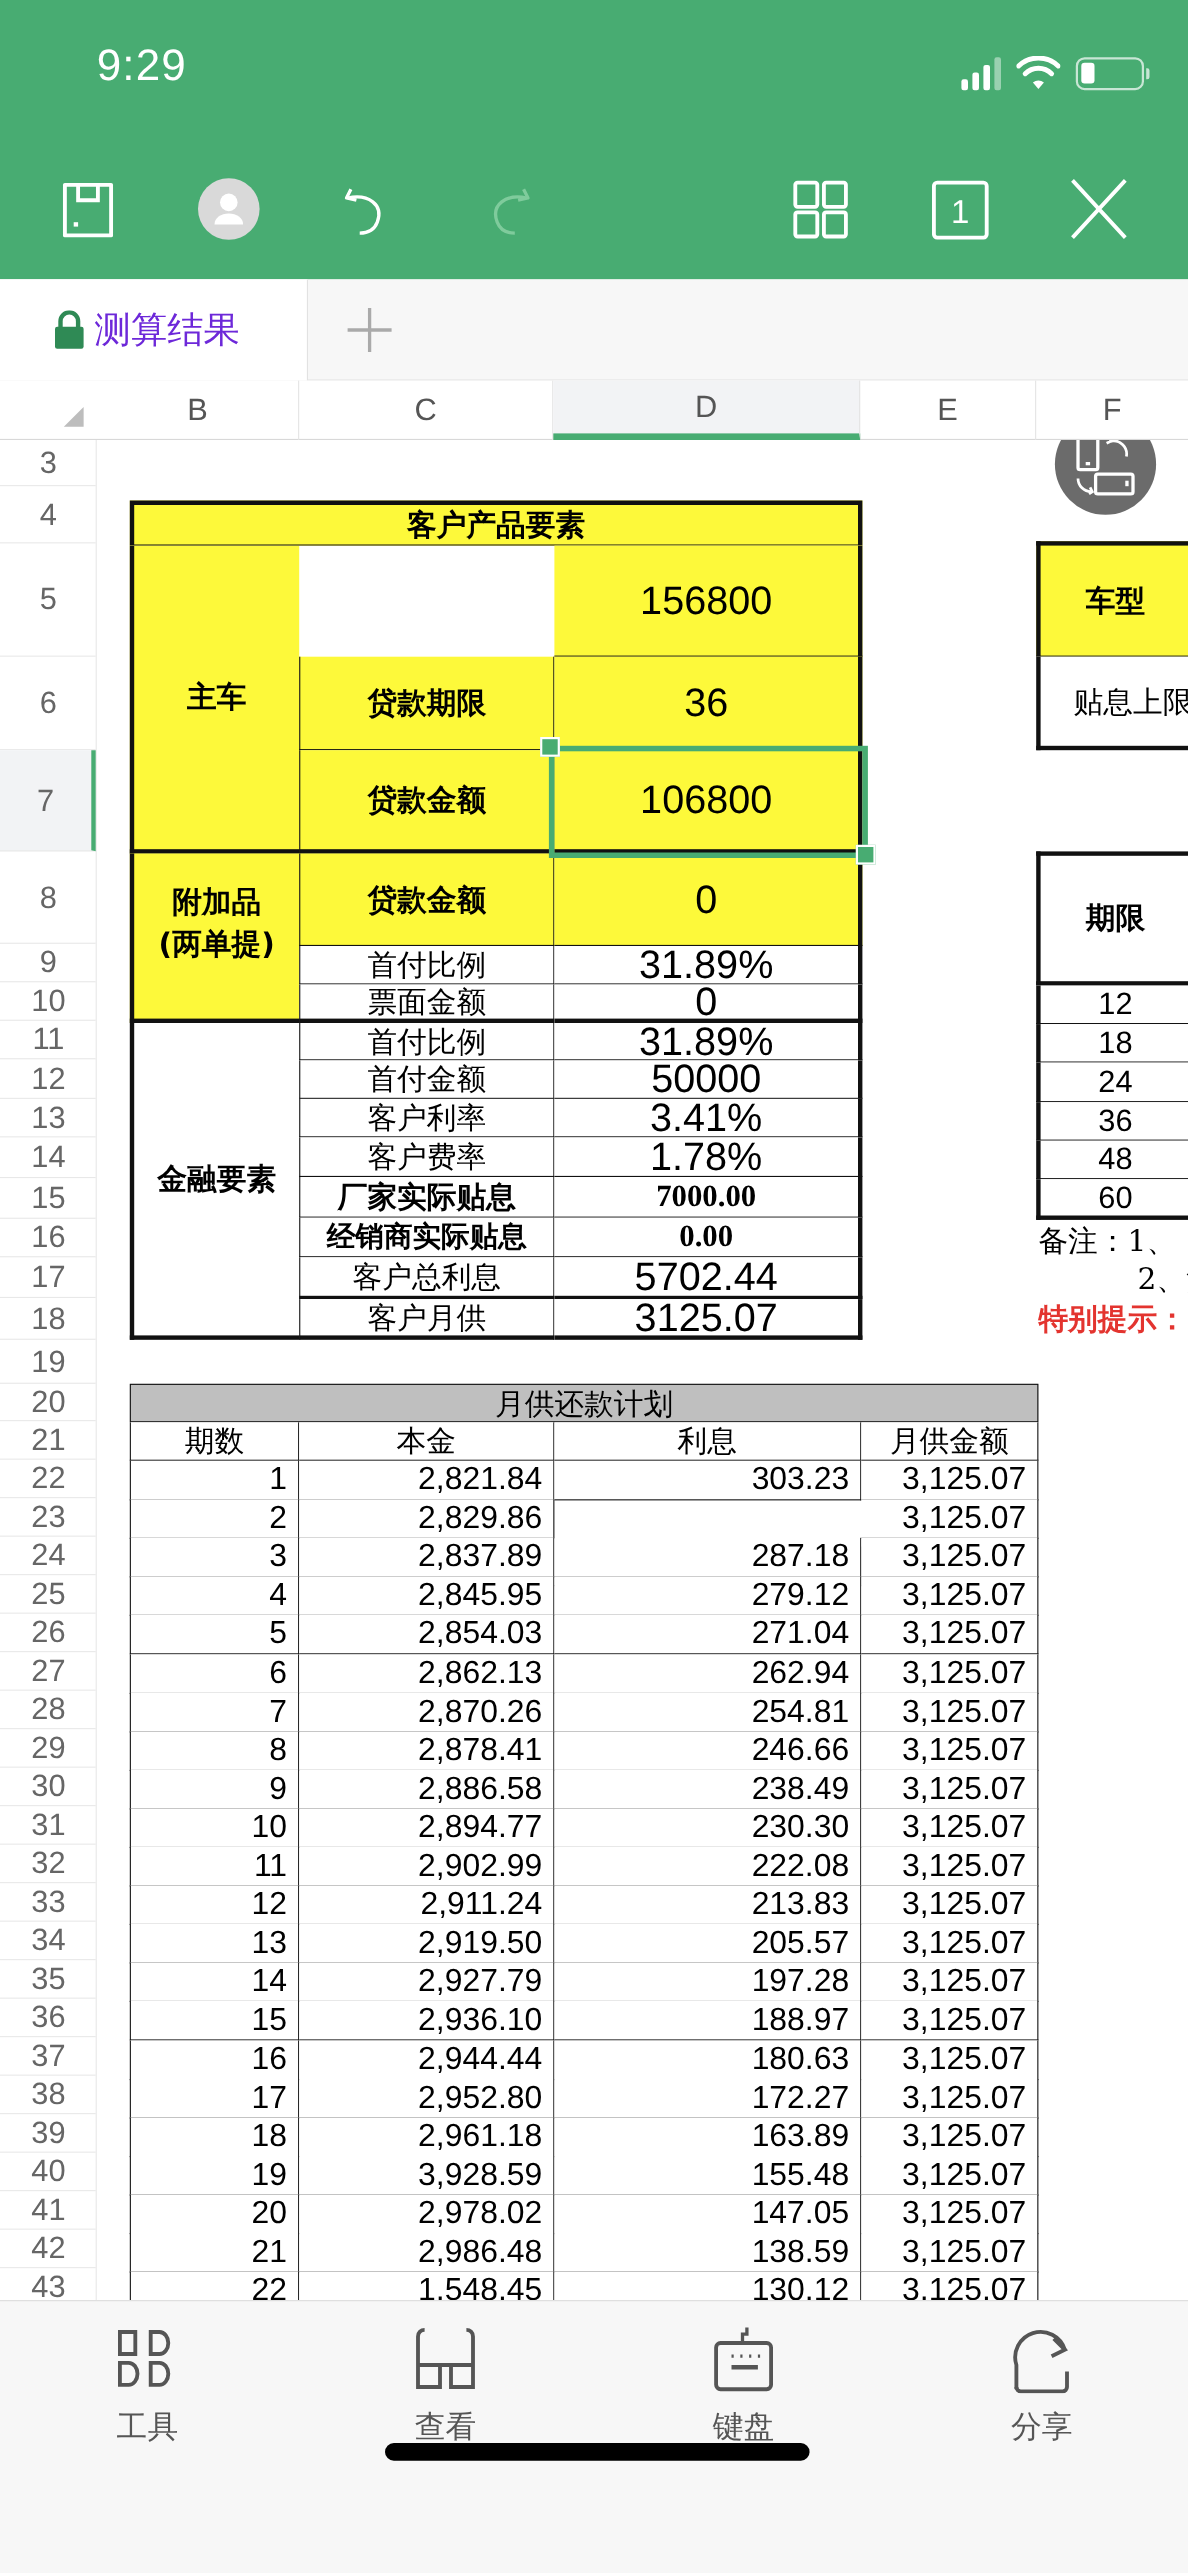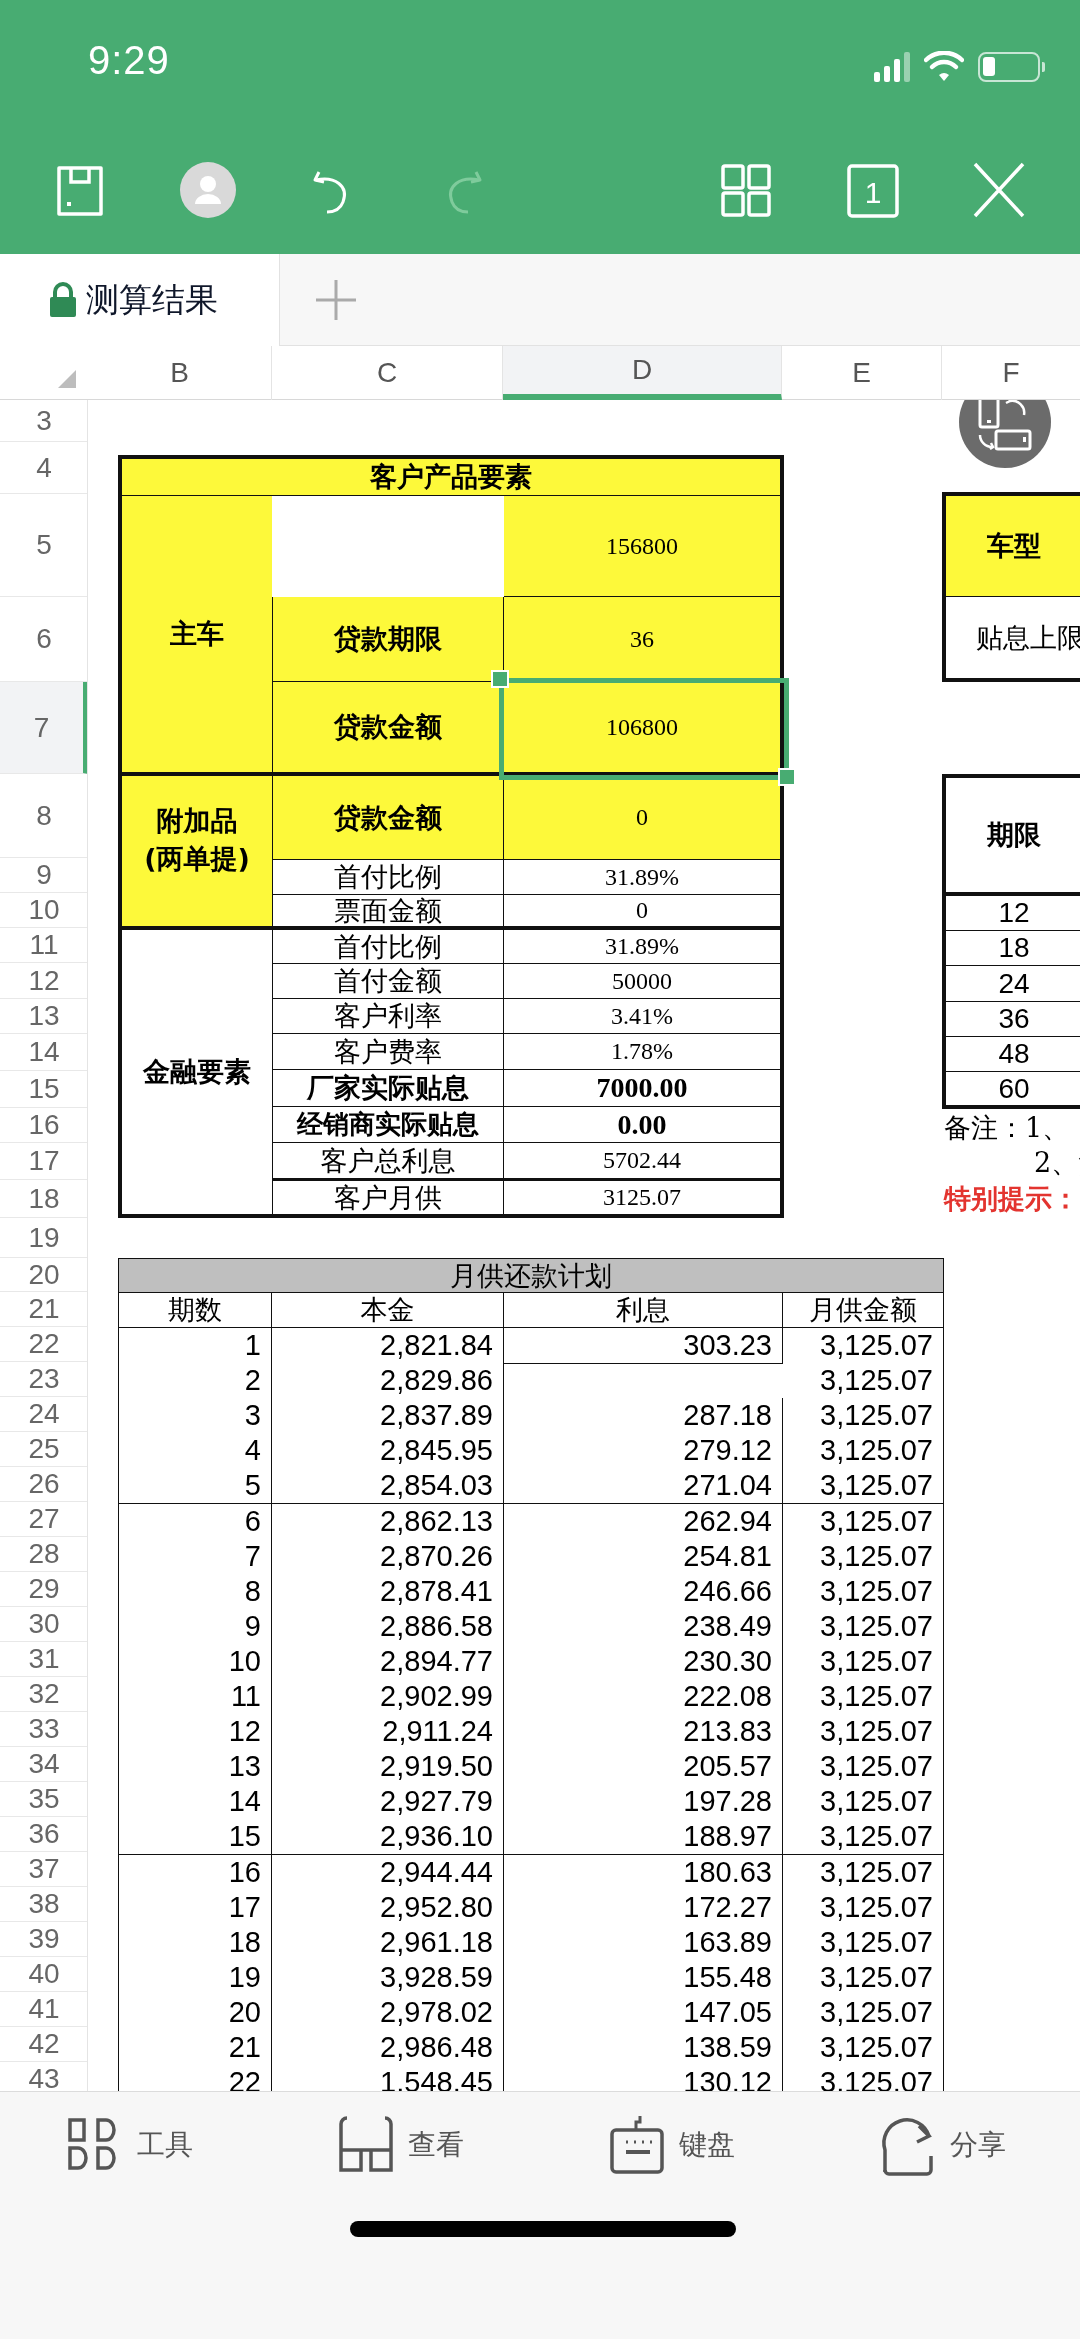--- a/index.html
+++ b/index.html
@@ -16,21 +16,21 @@
   .battery { width: 62px; height: 30px; border: 2.5px solid rgba(255,255,255,0.7); border-radius: 8px; position: relative; }
   .battery::before { content: ""; position: absolute; left: 3px; top: 3px; width: 12px; height: 19px; background: #fff; border-radius: 3px; }
   .battery::after { content: ""; position: absolute; right: -7px; top: 8px; width: 3px; height: 10px; background: rgba(255,255,255,0.7); border-radius: 0 2px 2px 0; }
 
   .tb-icon { position: absolute; top: 160px; width: 60px; height: 60px; display: flex; align-items: center; justify-content: center; }
   .tb-icon svg { width: 60px; height: 60px; }
 
   
   .tabbar { position: absolute; left: 0; top: 254px; width: 1080px; height: 92px; background: #f7f7f7; border-bottom: 1px solid #e2e2e2; }
   .sheet-tab { position: absolute; left: 0; top: 0; width: 280px; height: 92px; background: #fff; border-right: 1px solid #e2e2e2; display: flex; align-items: center; padding-left: 48px; gap: 8px; }
-  .sheet-tab-label { font-size: 33px; color: #0f172a; }
+  .sheet-tab-label { font-size: 33px; color: #6d28d9; }
   .add-sheet { position: absolute; left: 310px; top: 20px; width: 52px; height: 52px; }
 
   
   .colhdr { position: absolute; left: 0; top: 346px; width: 1080px; height: 54px; background: #fff; border-bottom: 1px solid #d8d8d8; }
   .colhdr .corner { position: absolute; left: 0; top: 0; width: 88px; height: 54px; }
   .colhdr .corner::after { content: ""; position: absolute; right: 12px; bottom: 12px; width: 0; height: 0; border-left: 18px solid transparent; border-bottom: 18px solid #bdbdbd; }
   .col { position: absolute; top: 0; height: 54px; border-right: 1px solid #e4e4e4; display: flex; align-items: center; justify-content: center; font-size: 28px; color: #555; font-family: "Liberation Sans", sans-serif; }
   .col.active { background: #f2f3f5; border-bottom: 6px solid #48ac72; }
 
   .rowhdr { position: absolute; left: 0; top: 400px; width: 88px; height: 1691px; background: #fff; border-right: 1px solid #e4e4e4; overflow: hidden; }
@@ -39,21 +39,21 @@
 
   .sheet { position: absolute; left: 88px; top: 400px; width: 992px; height: 1691px; overflow: hidden; background: #fff; }
 
   
   .c { position: absolute; display: flex; align-items: center; justify-content: center; text-align: center; white-space: nowrap; overflow: hidden; }
   .y { background: #fdf93a; }
   .g { background: #bfbfbf; }
   .w { background: #fff; }
   .cjk-b { font-weight: bold; font-size: 27px; }
   .cjk { font-size: 27px; }
-  .serif { font-family: Liberation Serif, serif; font-size: 24px; }
+  .serif { font-family: Liberation Sans, sans-serif; font-size: 36px; }
   .serif-b { font-family: "Liberation Serif", "DejaVu Serif", serif; font-size: 28px; font-weight: bold; }
   .num { font-family: "Liberation Sans", sans-serif; font-size: 29px; justify-content: flex-end; padding-right: 10px; }
   .ctr { font-family: "Liberation Sans", sans-serif; font-size: 28px; }
 
   .bt { border-top: 1.5px solid #111; }
   .bb { border-bottom: 1.5px solid #111; }
   .bl { border-left: 1.5px solid #111; }
   .br { border-right: 1.5px solid #111; }
   .BT { border-top: 4px solid #111; }
   .BB { border-bottom: 4px solid #111; }
@@ -63,21 +63,21 @@
   .sel { position: absolute; border: 5px solid #48ac72; pointer-events: none; }
   .handle { position: absolute; width: 18px; height: 18px; background: #48ac72; border: 2px solid #fff; }
 
   .note { position: absolute; font-size: 27px; white-space: nowrap; font-family: "DejaVu Serif", serif; }
   .note.red { color: #e3342f; font-weight: bold; font-family: "DejaVu Sans", sans-serif; }
 
   .rotate-btn { position: absolute; left: 959px; top: 376px; width: 92px; height: 92px; border-radius: 50%; background: #6b6b6b; display: flex; align-items: center; justify-content: center; }
 
   
   .bottombar { position: absolute; left: 0; top: 2091px; width: 1080px; height: 248px; background: #f7f7f7; border-top: 1px solid #dcdcdc; }
-  .bb-item { position: absolute; top: 22px; width: 140px; display: flex; flex-direction: row; align-items: center; gap: 11px; }
+  .bb-item { position: absolute; top: 22px; width: 140px; display: flex; flex-direction: column; align-items: center; gap: 11px; }
   .bb-item svg { width: 62px; height: 62px; }
   .bb-label { font-size: 28px; color: #555; }
   .home-ind { position: absolute; left: 350px; top: 2221px; width: 386px; height: 16px; background: #000; border-radius: 8px; }
 </style>
 </head>
 <body>
 
 <div class="topbar">
   <div class="status-time">9:29</div>
   <div class="status-icons">

